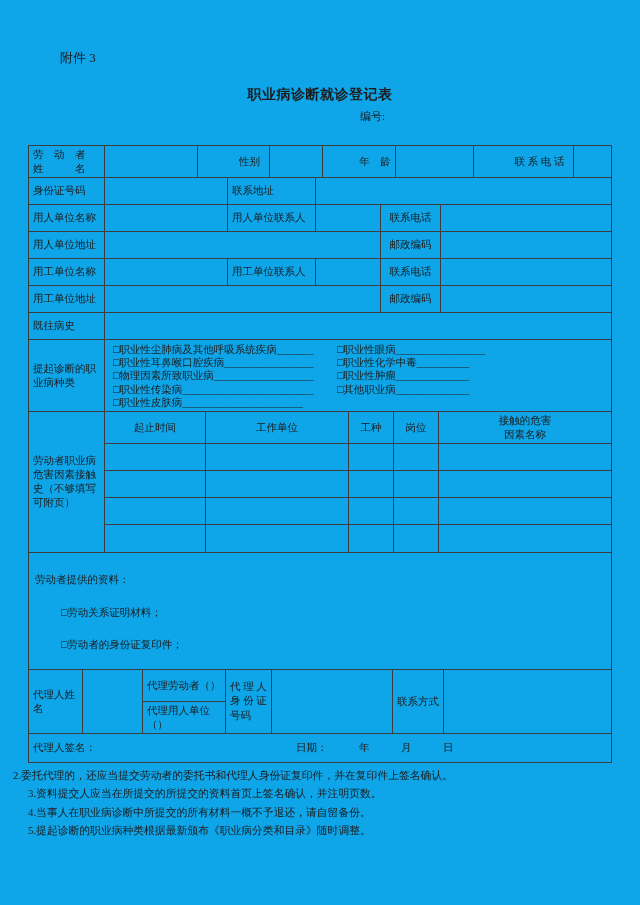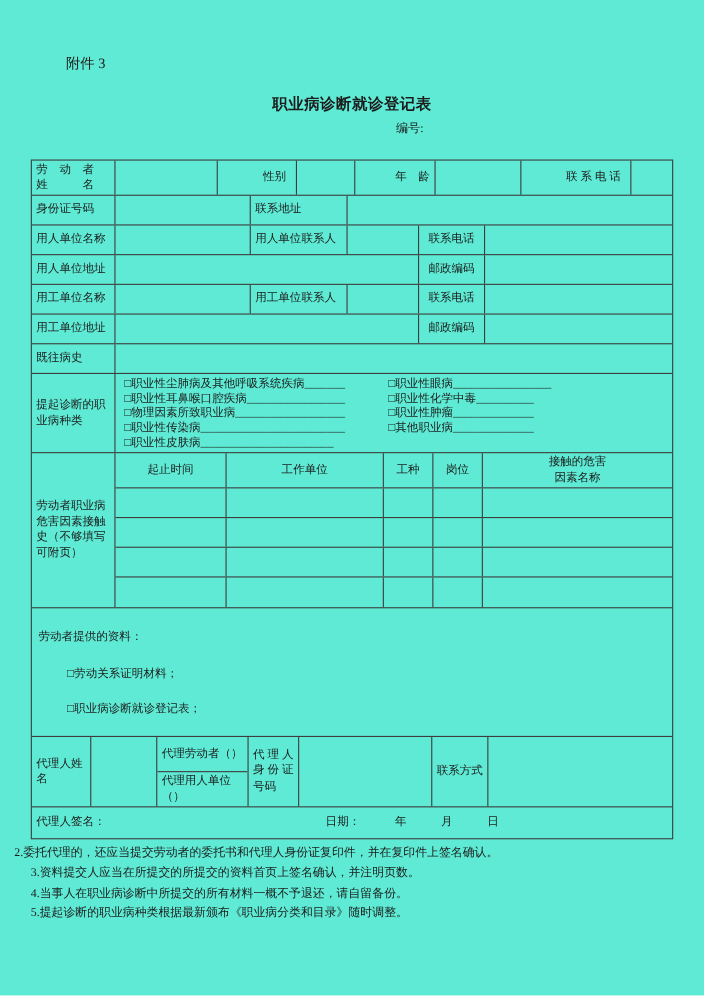--- a/index.html
+++ b/index.html
@@ -2,21 +2,21 @@
 <html><head>
 <meta charset="utf-8">
 <style>
   * { margin:0; padding:0; box-sizing:border-box; }
   html,body { background:#ffffff; }
   body {
     width:640px; height:905px;
     font-family:"Liberation Serif","DejaVu Serif",serif;
     color:#1c1c1c;
   }
-  .sheet { position:relative; width:640px; height:905px; background:#5eead4; overflow:hidden; }
+  .sheet { position:relative; width:640px; height:905px; background:#0ea5e9; overflow:hidden; }
 
   .attachment { position:absolute; left:60px; top:49px; font-size:13px; }
   .doc-title { position:absolute; left:0; top:86px; width:100%; text-align:center;
                font-size:14px; font-weight:bold; letter-spacing:0.5px; }
   .doc-number { position:absolute; left:360px; top:109px; font-size:11px; }
 
   .tbl { position:absolute; left:28px; top:145px; width:584px;
          border:1px solid #3d3d3d; font-size:10.5px; line-height:1.32; }
   .row { display:flex; border-bottom:1px solid #3d3d3d; }
   .row:last-child { border-bottom:none; }
@@ -31,21 +31,21 @@
   .w54{width:54px;flex:none}.w60{width:60px;flex:none}.w83{width:83px;flex:none}
   .w46{width:46px;flex:none}.w121{width:121px;flex:none}.w51{width:51px;flex:none}
   .w76{width:76px;flex:none}.w61{width:61px;flex:none}.w40{width:40px;flex:none}
   .w21{width:21px;flex:none}.w41{width:41px;flex:none}.w65{width:65px;flex:none}
   .w68{width:68px;flex:none}.w88{width:88px;flex:none}.w123{width:123px;flex:none}
   .w276{width:276px;flex:none}.w101{width:101px;flex:none}.w143{width:143px;flex:none}
   .w45{width:45px;flex:none}
   .grow { flex:1 1 auto; }
 
   
-  .chk-content { flex:1; display:flex; padding:3px 4px 3px 8px; line-height:13.2px;gap:16px; }
+  .chk-content { flex:1; display:flex; padding:3px 4px 3px 8px; line-height:13.2px; }
   .chk-col-left { width:224px; flex:none; }
   .chk-col-right { flex:1; }
   .chk-item { white-space:pre; }
 
   
   .inner { flex:1; display:flex; flex-direction:column; }
   .inner .irow { display:flex; border-bottom:1px solid #3d3d3d; }
   .inner .irow:last-child { border-bottom:none; }
   .inner .irow.ihead { height:32px; }
   .inner .irow.idata { height:27px; }
@@ -198,21 +198,21 @@
           <div class="cell w45"></div>
           <div class="cell grow"></div>
         </div>
       </div>
     </div>
 
     <div class="row h117">
       <div class="cell grow materials">
         <div>劳动者提供的资料：</div>
         <div class="indent">□劳动关系证明材料；</div>
-        <div class="indent">□职业病诊断就诊登记表；</div>
+        <div class="indent">□劳动者的身份证复印件；</div>
         
         
         
       </div>
     </div>
 
     <div class="row h64">
       <div class="cell w54">代理人姓
 名</div>
       <div class="cell w60"></div>

